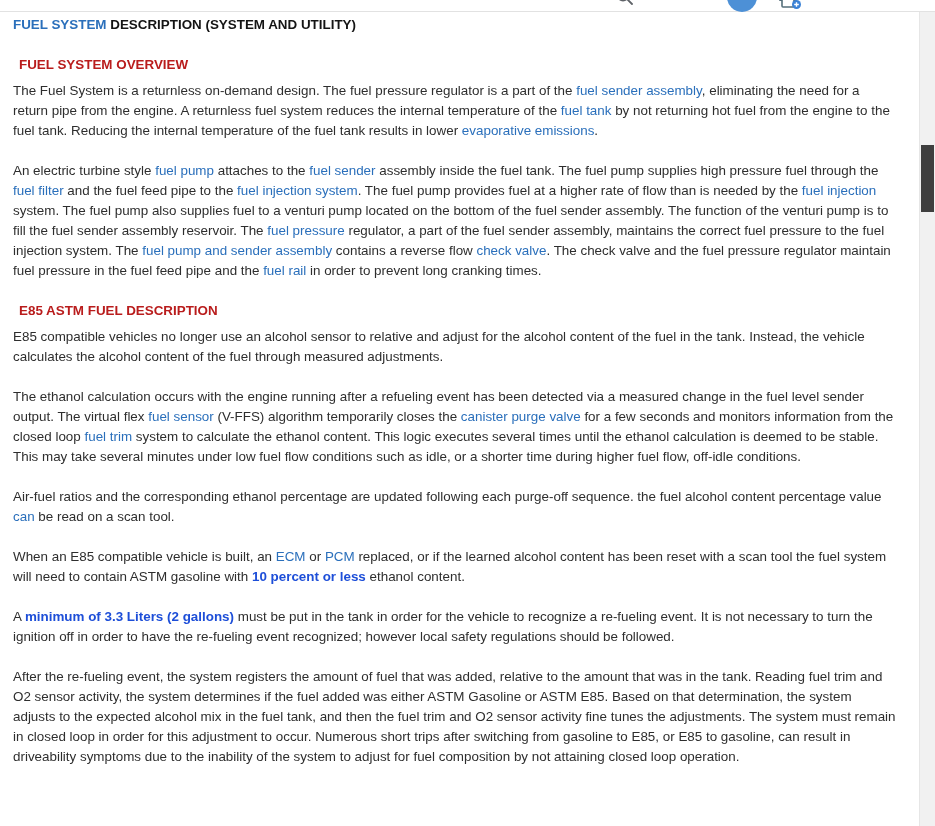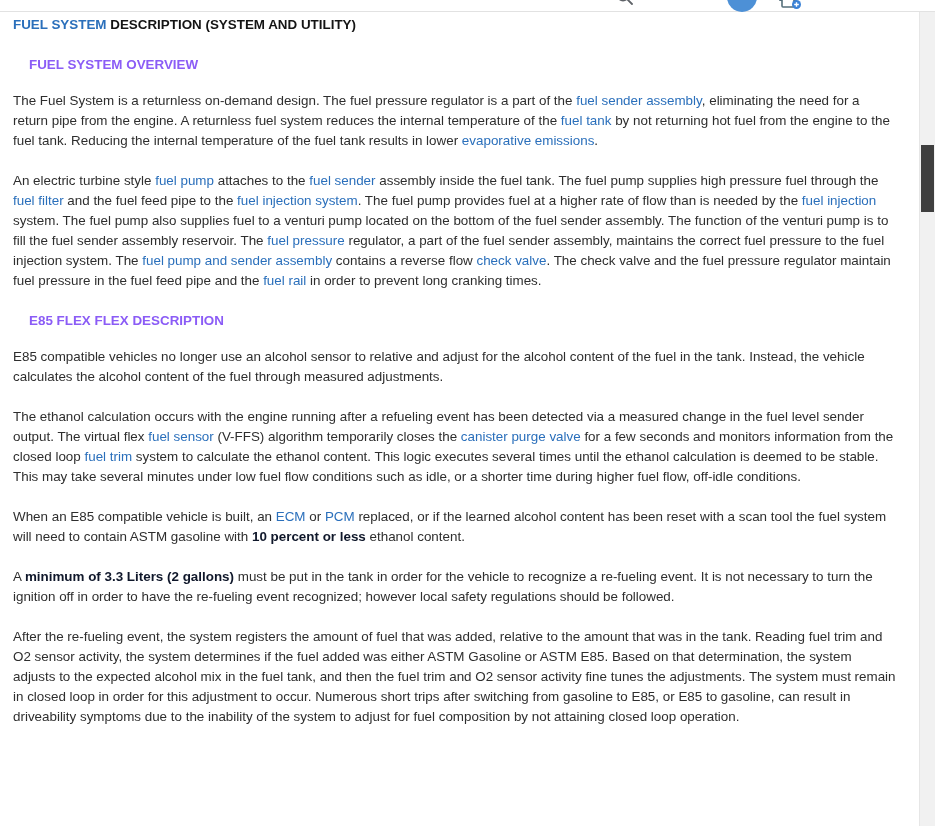--- a/index.html
+++ b/index.html
@@ -34,26 +34,26 @@
     top: 11px; left: 0; right: 15px; bottom: 0;
     padding: 4px 24px 0 13px;
     color: #2e2e2e;
     font-size: 13.4px;
     line-height: 20px;
     overflow: hidden;
   }
   .content p { margin: 0 0 20px 0; }
   .content h2 {
     font-size: 13.4px; line-height: 20px;
-    margin: 16px; font-weight: bold; color: #8b5cf6;
+    margin: 6px; font-weight: bold; color: #b91c1c;
   }
   .title { font-weight: bold; color: #141414; }
   .seg-link { color: #2a6fbb; cursor: pointer; }
   .title .seg-link { color: #2a6fbb; }
-  .seg-bold { font-weight: bold; color: #0f172a; margin-top: 36px; }
+  .seg-bold { font-weight: bold; color: #1d4ed8; margin-top: 36px; }
   .scrollbar {
     position: absolute;
     top: 11px; right: 0; bottom: 0;
     width: 15px;
     background: #f1f1f1;
     border-left: 1px solid #e6e6e6;
     z-index: 2;
   }
   .scroll-thumb {
     position: absolute;
@@ -82,23 +82,24 @@
       <path d="M20.5 16.2 v4.6 M18.2 18.5 h4.6" stroke="#ffffff" stroke-width="1.4"></path>
     </svg>
   </div>
 </div>
 
 <div class="content">
     <p class="title"><span class="seg-link">FUEL SYSTEM</span><span class="seg-plain"> DESCRIPTION (SYSTEM AND UTILITY)</span></p>
     <h2>FUEL SYSTEM OVERVIEW</h2>
     <p><span class="seg-plain"> The Fuel System is a returnless on-demand design. The fuel pressure regulator is a part of the </span><span class="seg-link">fuel sender assembly</span><span class="seg-plain">, eliminating the need for a return pipe from the engine. A returnless fuel system reduces the internal temperature of the </span><span class="seg-link">fuel tank</span><span class="seg-plain"> by not returning hot fuel from the engine to the fuel tank. Reducing the internal temperature of the fuel tank results in lower </span><span class="seg-link">evaporative emissions</span><span class="seg-plain">.</span></p>
     <p><span class="seg-plain"> An electric turbine style </span><span class="seg-link">fuel pump</span><span class="seg-plain"> attaches to the </span><span class="seg-link">fuel sender</span><span class="seg-plain"> assembly inside the fuel tank. The fuel pump supplies high pressure fuel through the </span><span class="seg-link">fuel filter</span><span class="seg-plain"> and the fuel feed pipe to the </span><span class="seg-link">fuel injection system</span><span class="seg-plain">. The fuel pump provides fuel at a higher rate of flow than is needed by the </span><span class="seg-link">fuel injection</span><span class="seg-plain"> system. The fuel pump also supplies fuel to a venturi pump located on the bottom of the fuel sender assembly. The function of the venturi pump is to fill the fuel sender assembly reservoir. The </span><span class="seg-link">fuel pressure</span><span class="seg-plain"> regulator, a part of the fuel sender assembly, maintains the correct fuel pressure to the fuel injection system. The </span><span class="seg-link">fuel pump and sender assembly</span><span class="seg-plain"> contains a reverse flow </span><span class="seg-link">check valve</span><span class="seg-plain">. The check valve and the fuel pressure regulator maintain fuel pressure in the fuel feed pipe and the </span><span class="seg-link">fuel rail</span><span class="seg-plain"> in order to prevent long cranking times.</span></p>
-    <h2>E85 FLEX FLEX DESCRIPTION</h2>
+    <h2>E85 ASTM FUEL DESCRIPTION</h2>
     <p><span class="seg-plain"> E85 compatible vehicles no longer use an alcohol sensor to relative and adjust for the alcohol content of the fuel in the tank. Instead, the vehicle calculates the alcohol content of the fuel through measured adjustments.</span></p>
     <p><span class="seg-plain"> The ethanol calculation occurs with the engine running after a refueling event has been detected via a measured change in the fuel level sender output. The virtual flex </span><span class="seg-link">fuel sensor</span><span class="seg-plain"> (V-FFS) algorithm temporarily closes the </span><span class="seg-link">canister purge valve</span><span class="seg-plain"> for a few seconds and monitors information from the closed loop </span><span class="seg-link">fuel trim</span><span class="seg-plain"> system to calculate the ethanol content. This logic executes several times until the ethanol calculation is deemed to be stable. This may take several minutes under low fuel flow conditions such as idle, or a shorter time during higher fuel flow, off-idle conditions.</span></p>
+    <p><span class="seg-plain"> Air-fuel ratios and the corresponding ethanol percentage are updated following each purge-off sequence. the fuel alcohol content percentage value </span><span class="seg-link">can</span><span class="seg-plain"> be read on a scan tool.</span></p>
     <p><span class="seg-plain"> When an E85 compatible vehicle is built, an </span><span class="seg-link">ECM</span><span class="seg-plain"> or </span><span class="seg-link">PCM</span><span class="seg-plain"> replaced, or if the learned alcohol content has been reset with a scan tool the fuel system will need to contain ASTM gasoline with </span><span class="seg-bold">10 percent or less</span><span class="seg-plain"> ethanol content.</span></p>
     <p><span class="seg-plain"> A </span><span class="seg-bold">minimum of 3.3 Liters (2 gallons)</span><span class="seg-plain"> must be put in the tank in order for the vehicle to recognize a re-fueling event. It is not necessary to turn the ignition off in order to have the re-fueling event recognized; however local safety regulations should be followed.</span></p>
     <p><span class="seg-plain"> After the re-fueling event, the system registers the amount of fuel that was added, relative to the amount that was in the tank. Reading fuel trim and O2 sensor activity, the system determines if the fuel added was either ASTM Gasoline or ASTM E85. Based on that determination, the system adjusts to the expected alcohol mix in the fuel tank, and then the fuel trim and O2 sensor activity fine tunes the adjustments. The system must remain in closed loop in order for this adjustment to occur. Numerous short trips after switching from gasoline to E85, or E85 to gasoline, can result in driveability symptoms due to the inability of the system to adjust for fuel composition by not attaining closed loop operation.</span></p>
   </div>
 
 <div class="scrollbar">
   <div class="scroll-thumb"></div>
 </div>
 
 </body></html>

